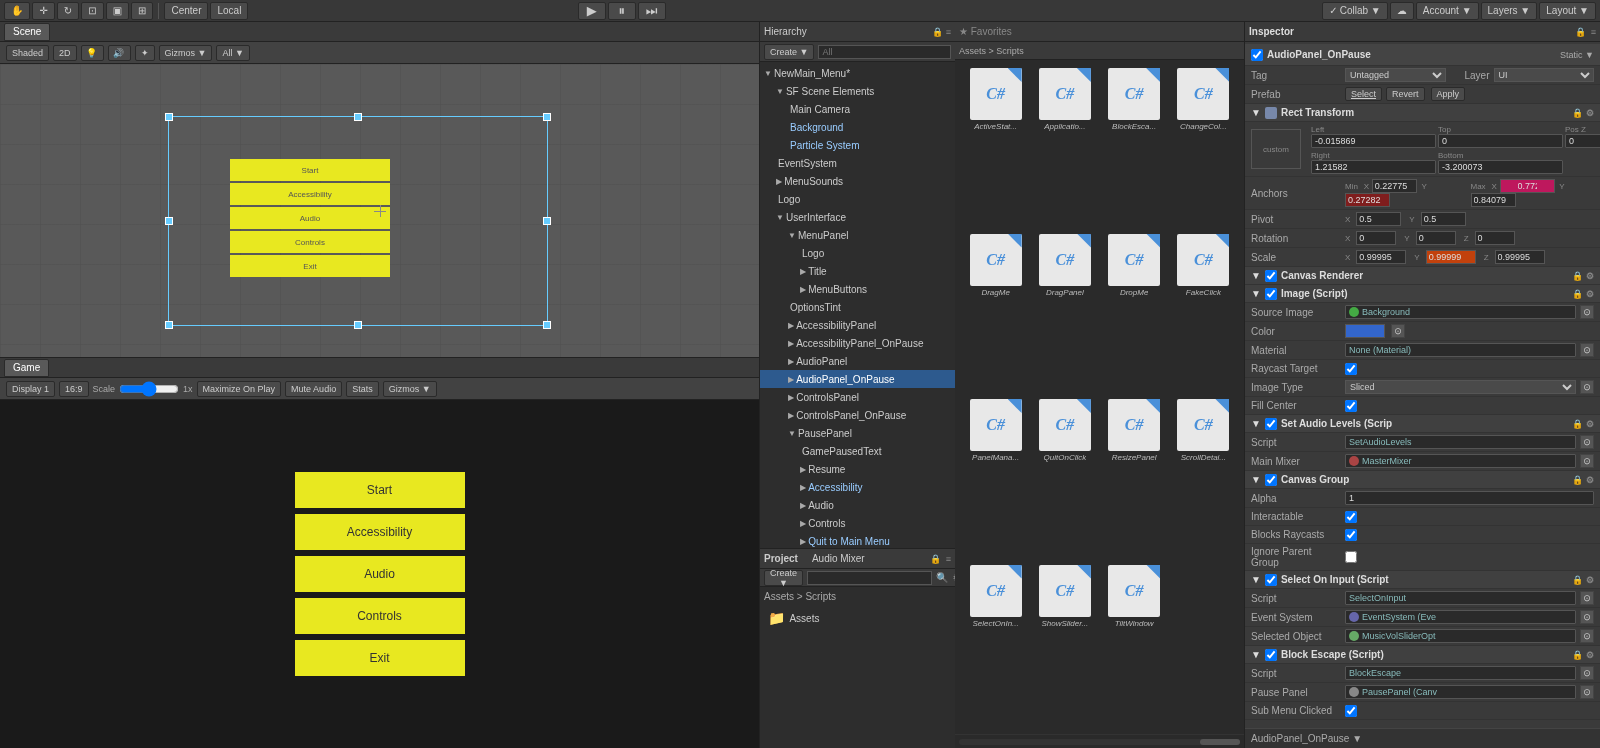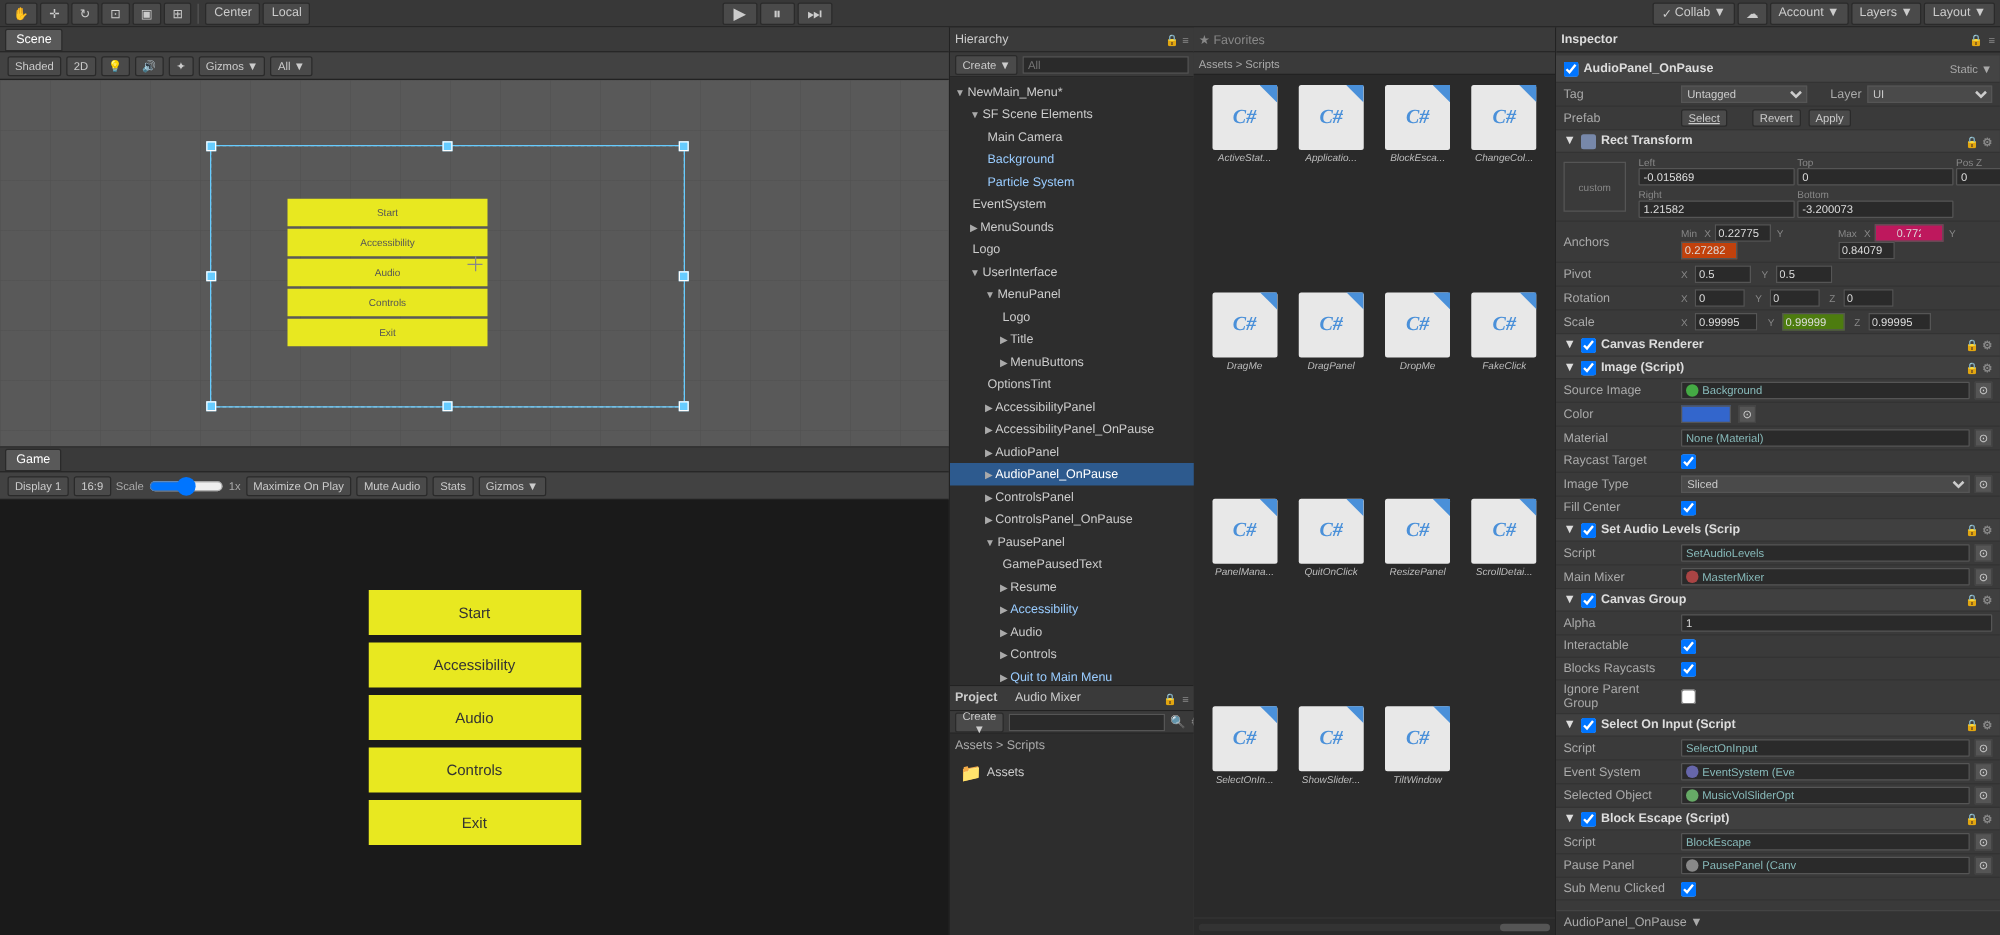--- a/index.html
+++ b/index.html
@@ -783,21 +783,21 @@
         </select>
         <span class="insp-label" style="flex:0 0 40px; text-align:right;">Layer</span>
         <select style="height:14px; background:#4a4a4a; border:1px solid #555; color:#ccc; font-size:9px; flex:1;">
           <option>UI</option>
         </select>
       </div>
 
       <div class="insp-row">
         <span class="insp-label">Prefab</span>
         <button class="scene-btn" style="height:14px; font-size:9px;text-decoration:underline;">Select</button>
-        <button class="scene-btn" style="height:14px; font-size:9px; margin-left:16px;">Revert</button>
+        <button class="scene-btn" style="height:14px; font-size:9px; margin-left:0;">Revert</button>
         <button class="scene-btn" style="height:14px; font-size:9px; margin-left:2px;">Apply</button>
       </div>
 
       <div class="insp-section-header">
         <span style="margin-right:4px;">▼</span>
         <span style="width:12px; height:12px; background:#7788aa; border-radius:2px; margin-right:4px; display:inline-block;"></span>
         <span>Rect Transform</span>
         <span style="flex:1;"></span>
         <span style="font-size:9px; color:#888;">🔒</span>
         <span style="font-size:9px; color:#888; margin-left:2px;">⚙</span>
@@ -832,21 +832,21 @@
       </div>
 
       <div class="insp-row">
         <span class="insp-label">Anchors</span>
         <div style="flex:1; display:grid; grid-template-columns:1fr 1fr; gap:2px;">
           <div>
             <span style="color:#888; font-size:8px;">Min</span>
             <span style="color:#888; font-size:8px; margin-left:3px;">X</span>
             <input type="text" style="width: 45px; height: 14px; background: rgb(42, 42, 42); border: 1px solid rgb(85, 85, 85); color: rgb(221, 221, 221); font-size: 9px; padding: 0px 2px;" value="0.22775">
             <span style="color:#888; font-size:8px; margin-left:2px;">Y</span>
-            <input type="text" style="width: 45px; height: 14px; background: #c2410c; border: 1px solid rgb(85, 85, 85); color: rgb(221, 221, 221); font-size: 9px; padding: 0px 2px;" value="0.27282">
+            <input type="text" style="width: 45px; height: 14px; background: #7f1d1d; border: 1px solid rgb(85, 85, 85); color: rgb(221, 221, 221); font-size: 9px; padding: 0px 2px;" value="0.27282">
           </div>
           <div>
             <span style="color:#888; font-size:8px;">Max</span>
             <span style="color:#888; font-size:8px; margin-left:3px;">X</span>
             <input type="text" style="width: 55px; height: 14px; background: #be185d; border: 1px solid rgb(85, 85, 85); color: rgb(221, 221, 221); font-size: 9px; padding: 0px 17px;" value="0.77275">
             <span style="color:#888; font-size:8px; margin-left:2px;">Y</span>
             <input type="text" style="width: 45px; height: 14px; background: rgb(42, 42, 42); border: 1px solid rgb(85, 85, 85); color: rgb(221, 221, 221); font-size: 9px; padding: 0px 2px;" value="0.84079">
           </div>
         </div>
       </div>
@@ -867,21 +867,21 @@
         <input type="text" style="width: 40px; height: 14px; background: rgb(42, 42, 42); border: 1px solid rgb(85, 85, 85); color: rgb(221, 221, 221); font-size: 9px; padding: 0px 2px; margin-left: 2px;" value="0">
         <span style="color:#888; font-size:8px; margin-left:4px;">Z</span>
         <input type="text" style="width: 40px; height: 14px; background: rgb(42, 42, 42); border: 1px solid rgb(85, 85, 85); color: rgb(221, 221, 221); font-size: 9px; padding: 0px 2px; margin-left: 2px;" value="0">
       </div>
 
       <div class="insp-row">
         <span class="insp-label">Scale</span>
         <span style="color:#888; font-size:8px;">X</span>
         <input type="text" style="width: 50px; height: 14px; background: rgb(42, 42, 42); border: 1px solid rgb(85, 85, 85); color: rgb(221, 221, 221); font-size: 9px; padding: 0px 2px; margin-left: 2px;" value="0.99995">
         <span style="color:#888; font-size:8px; margin-left:4px;">Y</span>
-        <input type="text" style="width: 50px; height: 14px; background: #4d7c0f; border: 1px solid rgb(85, 85, 85); color: rgb(221, 221, 221); font-size: 9px; padding: 0px 2px; margin-left: 2px;" value="0.99999">
+        <input type="text" style="width: 50px; height: 14px; background: #c2410c; border: 1px solid rgb(85, 85, 85); color: rgb(221, 221, 221); font-size: 9px; padding: 0px 2px; margin-left: 2px;" value="0.99999">
         <span style="color:#888; font-size:8px; margin-left:4px;">Z</span>
         <input type="text" style="width: 50px; height: 14px; background: rgb(42, 42, 42); border: 1px solid rgb(85, 85, 85); color: rgb(221, 221, 221); font-size: 9px; padding: 0px 2px; margin-left: 2px;" value="0.99995">
       </div>
 
       <div class="insp-section-header">
         <span style="margin-right:4px;">▼</span>
         <input type="checkbox" class="insp-checkbox" checked="" style="">
         <span style="margin-left:4px;">Canvas Renderer</span>
         <span style="flex:1;"></span>
         <span style="font-size:9px; color:#888;">🔒</span>

